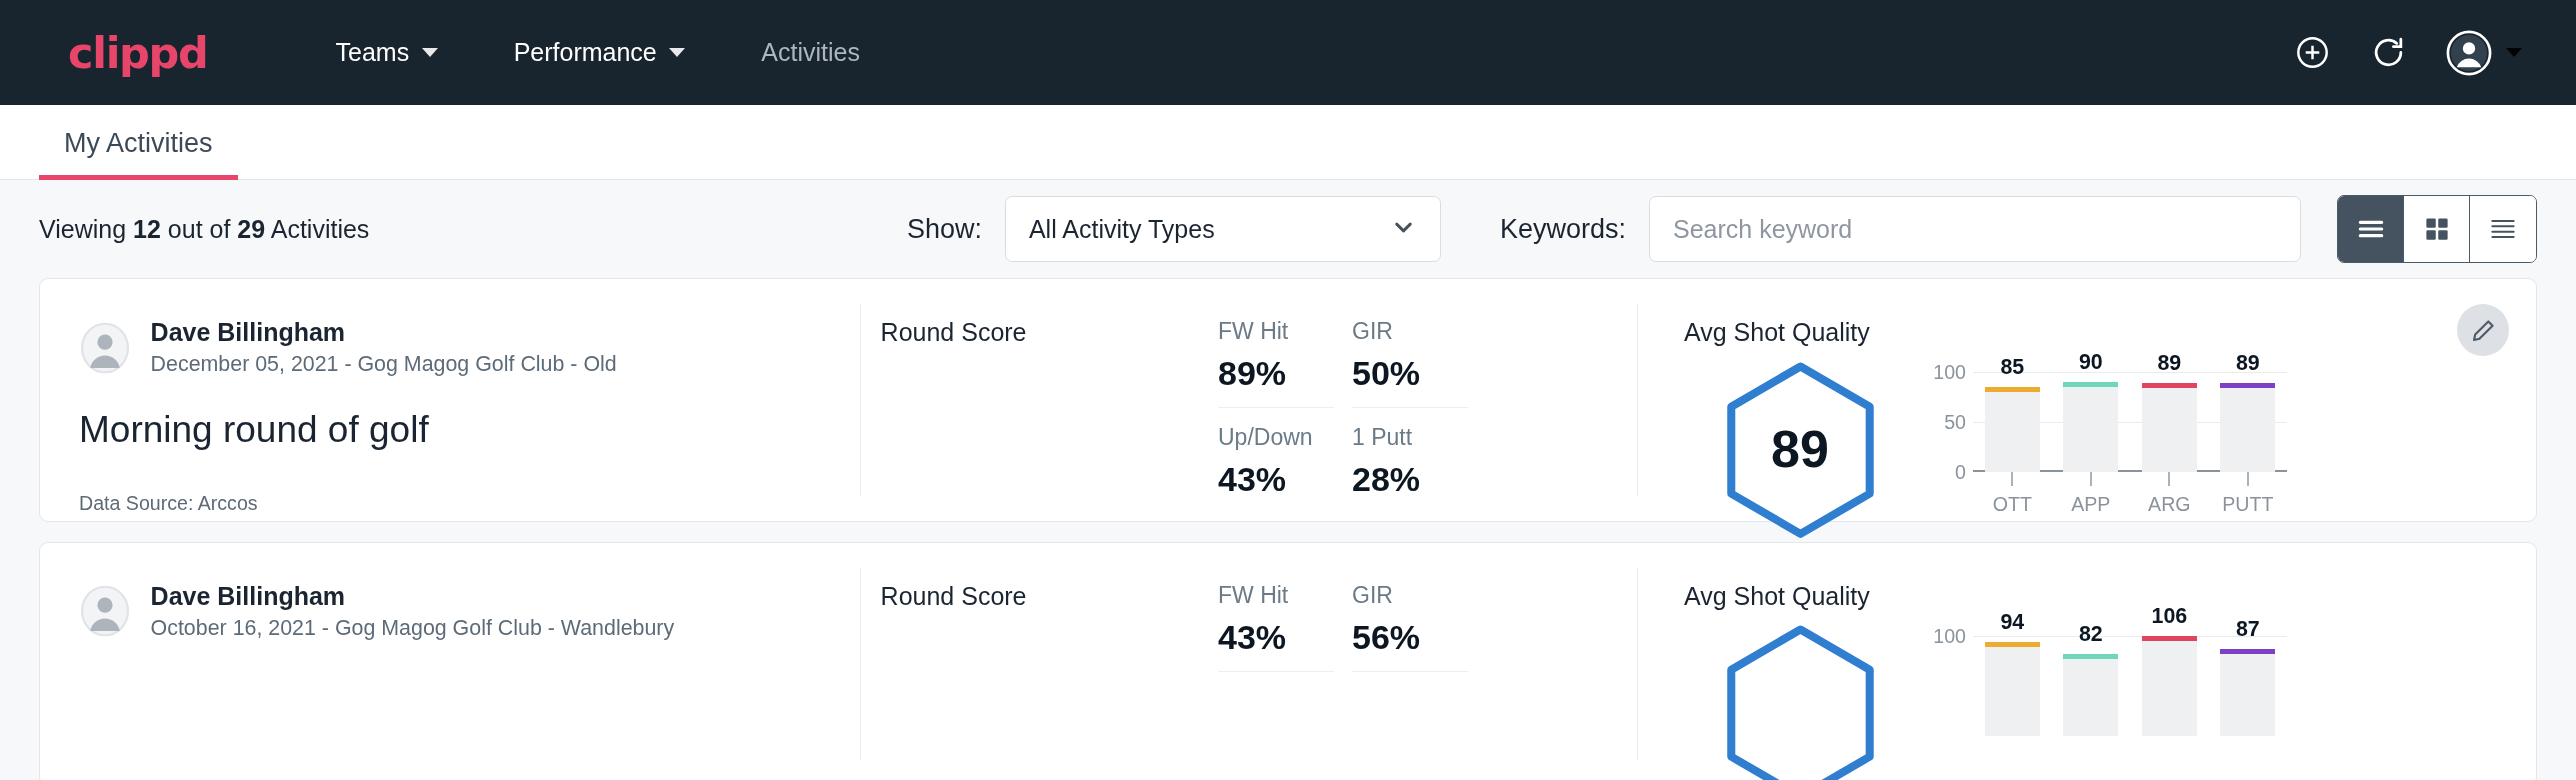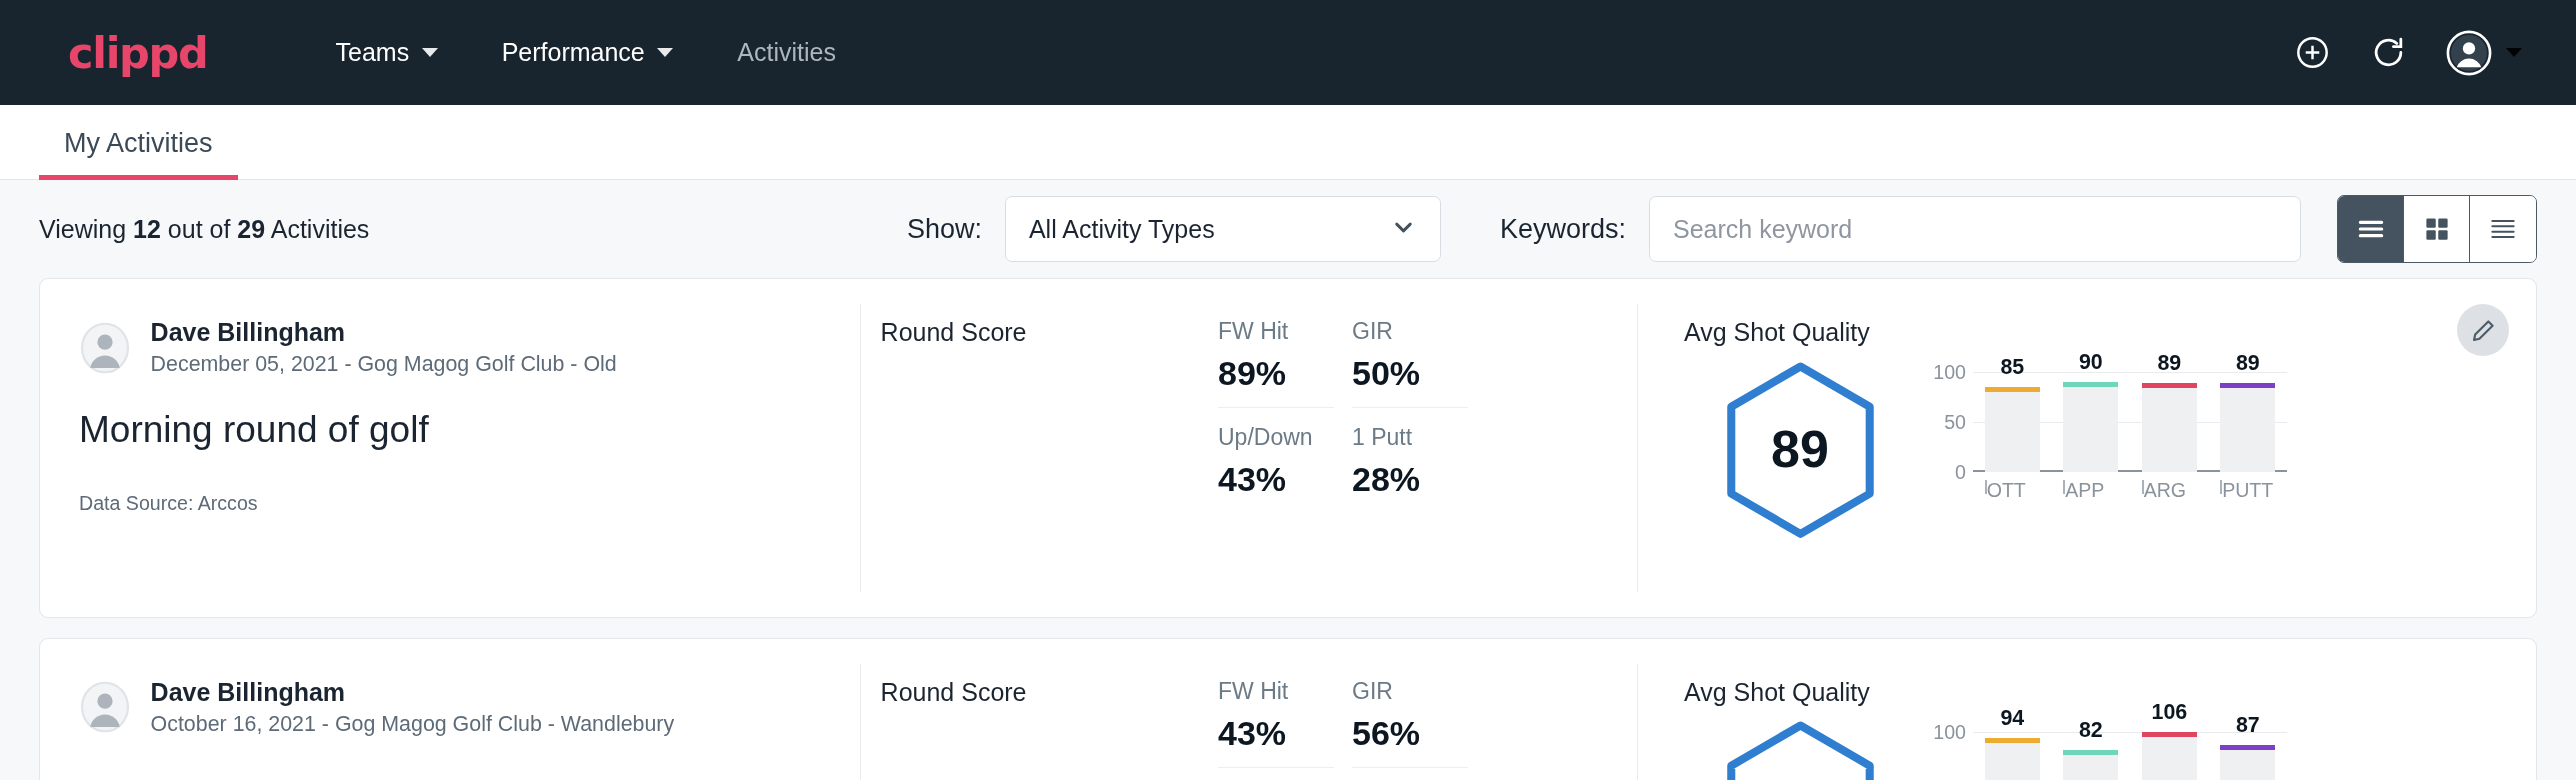--- a/index.html
+++ b/index.html
@@ -14,21 +14,21 @@
   .navbar {
     height: 105px; background: #18242e;
     display: flex; align-items: center;
     padding: 0 54px 0 68px;
   }
   .brand {
     font-size: 43px; font-weight: 700; color: #e8456b;
     letter-spacing: -1.3px; margin-right: 96px;
     font-family: "DejaVu Sans", sans-serif;
   }
-  .nav-links { display: flex; align-items: center; gap: 0; }
+  .nav-links { display: flex; align-items: center; gap: 12px; }
   .nav-link {
     color: #ffffff; font-size: 25px; padding: 0 32px;
     display: flex; align-items: center; gap: 12.5px; cursor: pointer;
     white-space: nowrap;
   }
   .nav-link.muted { color: #aeb6bd; }
   .caret {
     width: 0; height: 0; border-left: 8px solid transparent;
     border-right: 8px solid transparent; border-top: 9px solid currentColor;
     opacity: .9;
@@ -84,21 +84,21 @@
     align-items: center; justify-content: center; cursor: pointer;
     border-right: 0.9px solid #4a5966;
   }
   .tg-btn:last-child { border-right: none; }
   .tg-btn.active { background: #44535f; }
 
   
   .cards { padding: 0 39px; }
   .card {
     background: #fff; border: 0.9px solid #e3e6ea; border-radius: 9px;
-    height: 340px; margin-bottom: 19.6px; display: flex; position: relative;
+    height: 244px; margin-bottom: 19.6px; display: flex; position: relative;
   }
   .col-info { width: 821px; padding: 39px 0 0 39px; position: relative; }
   .col-info::after {
     content: ""; position: absolute; right: 0; top: 25px; bottom: 25px;
     width: 0.9px; background: #e9ecef;
   }
   .who { display: flex; align-items: center; gap: 19.6px; }
   .who-text { display: flex; flex-direction: column; gap: 5.4px; }
   .who-name { font-size: 25px; font-weight: 700; color: #1b2531; }
   .who-sub { font-size: 21.4px; color: #5d6b78; }
@@ -152,21 +152,21 @@
   .axisline { position: absolute; left: 0; right: 0; bottom: 0; height: 1.8px; background: #8a939c; }
   .bars { position: absolute; inset: 0; display: flex; justify-content: space-around; align-items: flex-end; }
   .bar-slot { width: 55px; position: relative; height: 100%; display: flex; flex-direction: column; justify-content: flex-end; }
   .bar { width: 55px; background: #eff0f1; position: relative; }
   .bar-cap { position: absolute; top: 0; left: 0; right: 0; height: 5.4px; }
   .bar-val {
     position: absolute; left: 0; right: 0; text-align: center;
     font-size: 21.4px; font-weight: 700; color: #0c1722;
   }
   .x-ticks { display: flex; justify-content: space-around; }
-  .x-tick-slot { width: 55px; display: flex; flex-direction: row; align-items: center; }
+  .x-tick-slot { width: 55px; display: flex; flex-direction: column; align-items: center; }
   .x-tick-mark { width: 1.8px; height: 14.3px; background: #aab2ba; }
   .x-tick-label { font-size: 19.6px; color: #8a939c; margin-top: 7.1px; }
 
   .edit-btn {
     position: absolute; top: 25px; right: 27px; width: 52px; height: 52px;
     border-radius: 50%; background: #dde1e5; display: flex;
     align-items: center; justify-content: center; cursor: pointer;
   }
 </style>
 </head>

